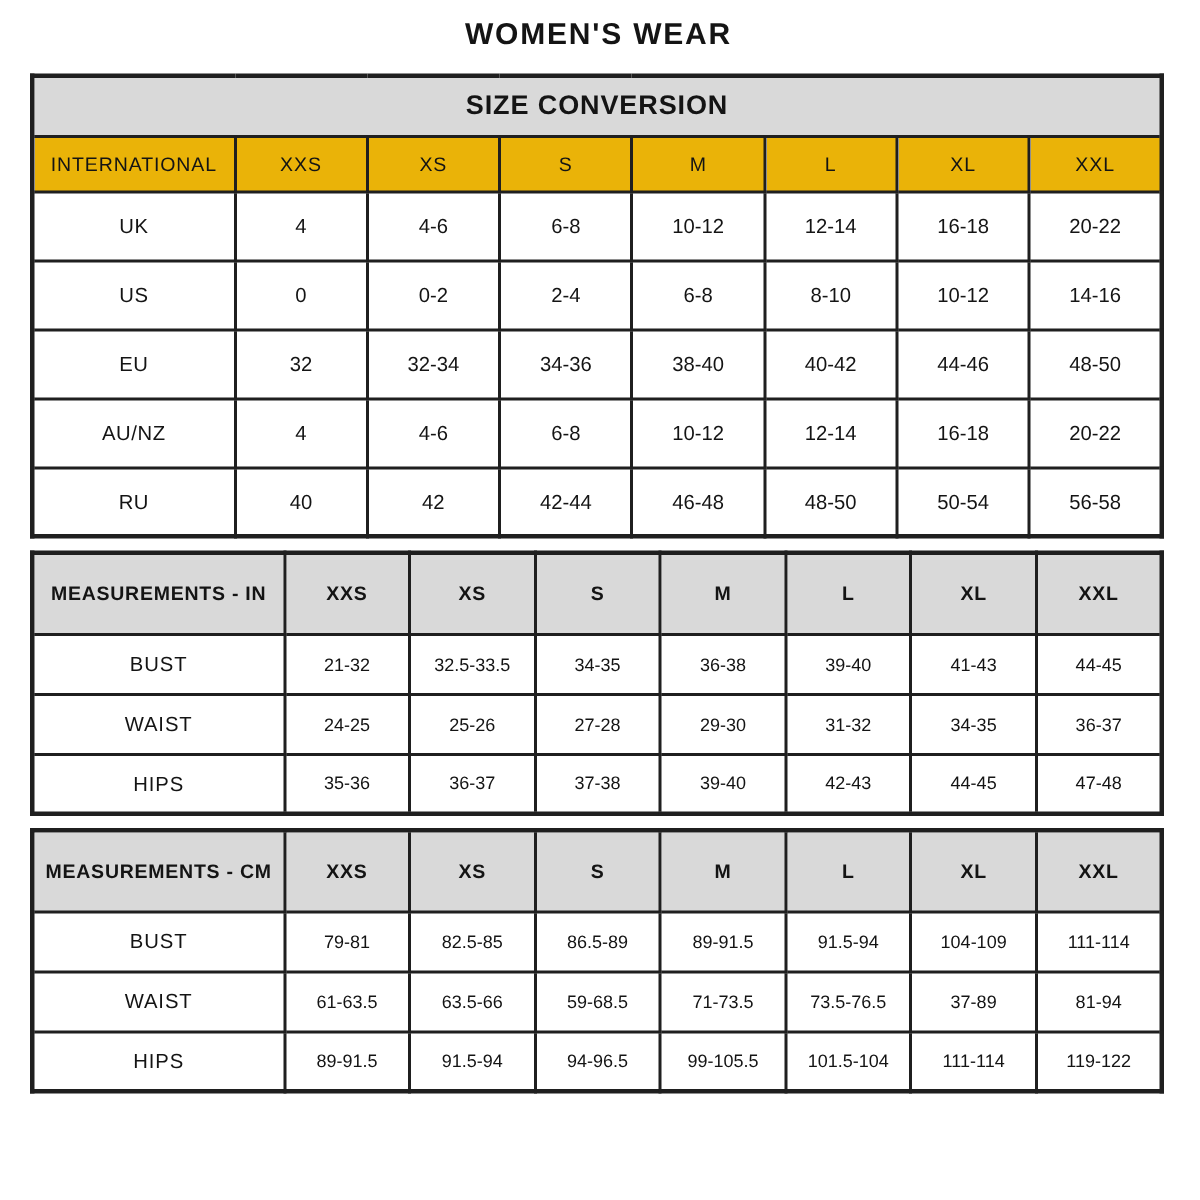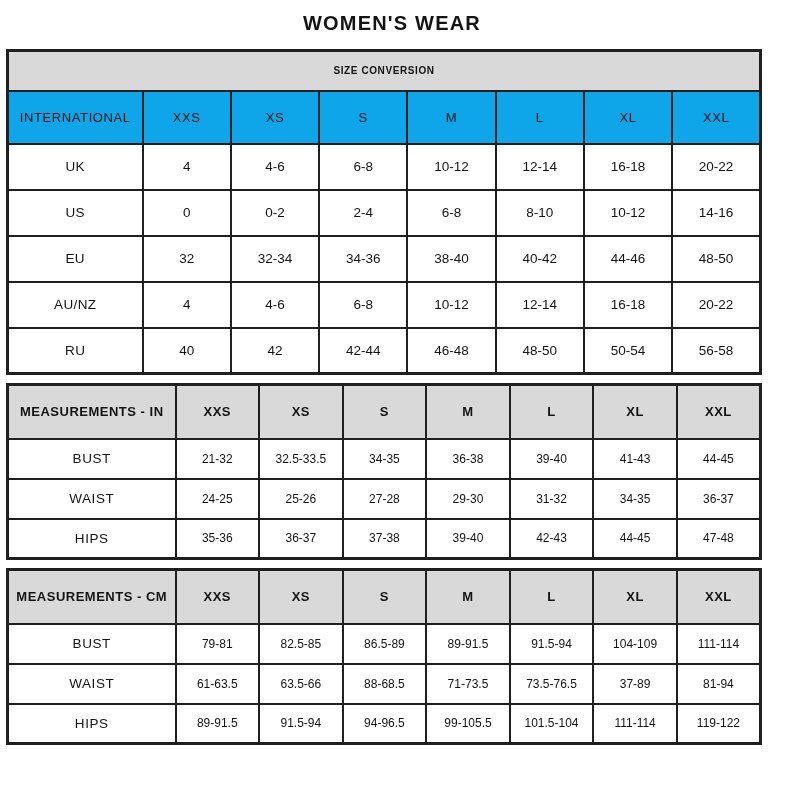--- a/index.html
+++ b/index.html
@@ -9,21 +9,21 @@
     --page-bg:#ffffff;
   }
   *{box-sizing:border-box;}
   html,body{margin:0;padding:0;}
   body{
     width:800px;height:800px;
     background:var(--page-bg);
     color:var(--text-color);
     font-family:"Liberation Sans", sans-serif;
   }
-  .page{padding:10px 22px 0 6px;}
+  .page{padding:10px 22px 0 20px;}
   .page-title{
     text-align:center;
     font-size:20px;
     font-weight:700;
     letter-spacing:1.2px;
     margin:2px 0 14px 0;
   }
   table{
     border-collapse:collapse;
     table-layout:fixed;
@@ -36,26 +36,26 @@
     vertical-align:middle;
     padding:0 2px;
     overflow:hidden;
   }
   
   .conv col.label-col{width:135px;}
   .conv .caption-row td{
     height:40px;
     background:var(--header-bg);
     font-weight:700;
-    font-size:10px;
+    font-size:18px;
     letter-spacing:0.6px;
   }
   .conv thead tr.head-row th{
-    height:53px;
-    background:#0ea5e9;
+    height:37px;
+    background:#eab308;
     font-weight:400;
     font-size:13px;
     letter-spacing:0.6px;
   }
   .conv tbody tr{height:46px;}
   .conv tbody th{font-weight:400;font-size:13.5px;letter-spacing:0.4px;}
   .conv tbody td{font-weight:400;font-size:13.5px;}
   
   .meas{margin-top:8px;}
   .meas col.label-col{width:168px;}
@@ -245,21 +245,21 @@
           <td>86.5-89</td>
           <td>89-91.5</td>
           <td>91.5-94</td>
           <td>104-109</td>
           <td>111-114</td>
         </tr>
         <tr>
           <th>WAIST</th>
           <td>61-63.5</td>
           <td>63.5-66</td>
-          <td>88-68.5</td>
+          <td>59-68.5</td>
           <td>71-73.5</td>
           <td>73.5-76.5</td>
           <td>37-89</td>
           <td>81-94</td>
         </tr>
         <tr>
           <th>HIPS</th>
           <td>89-91.5</td>
           <td>91.5-94</td>
           <td>94-96.5</td>

